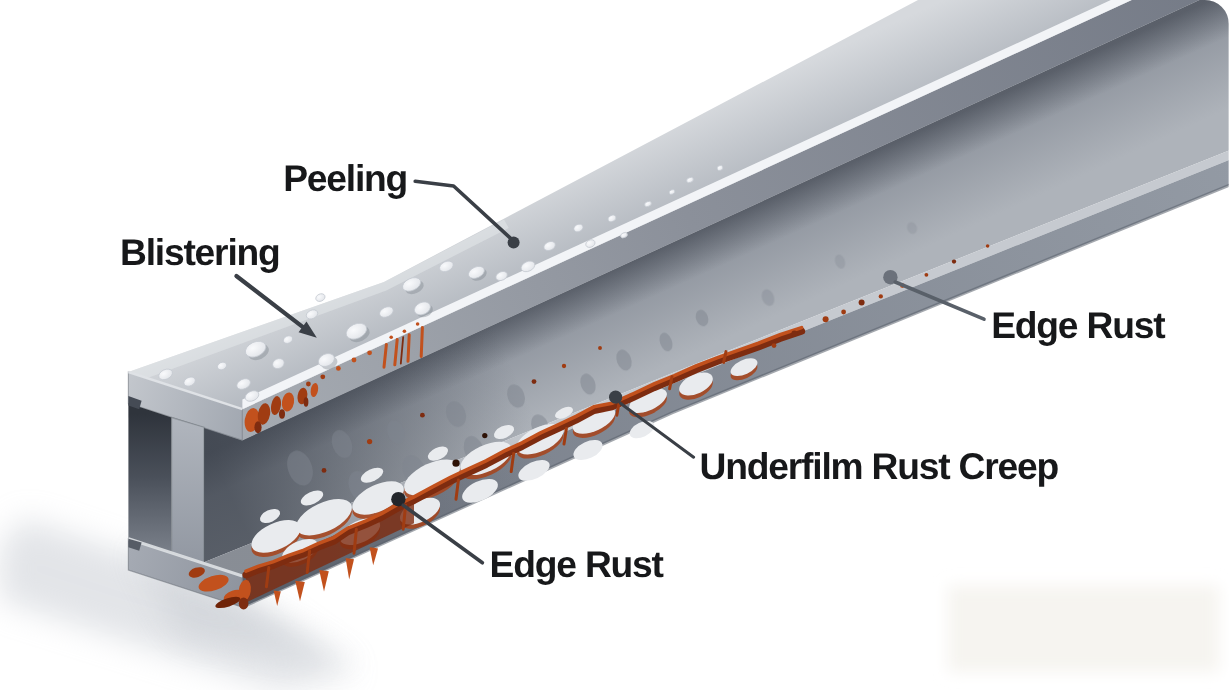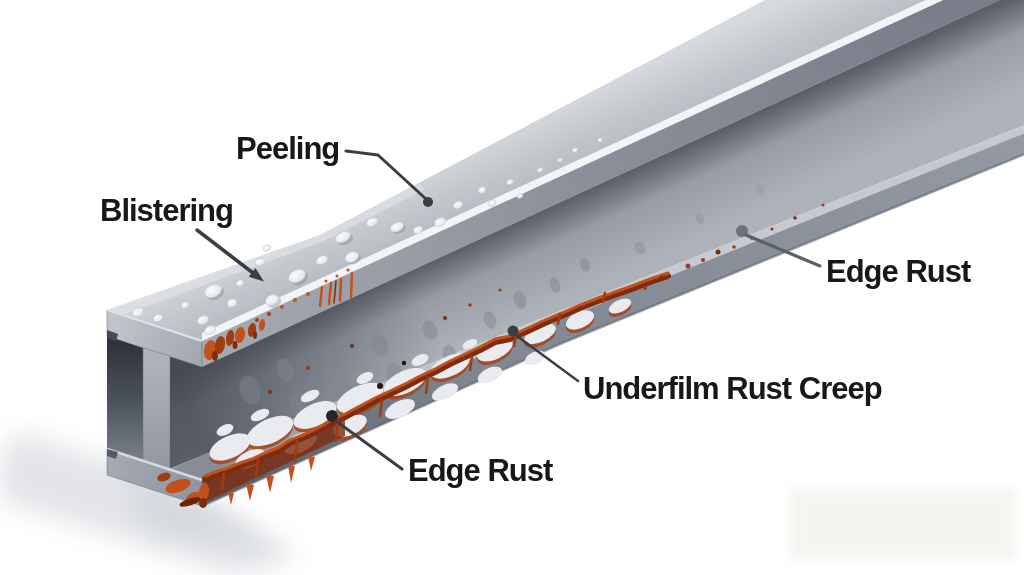--- a/index.html
+++ b/index.html
@@ -1,21 +1,21 @@
 <!DOCTYPE html>
 <html style="--c-bg: #ffffff; --c-label: #17181a; --c-leader: #3a3f46; --c-leader-soft: #596069; --c-steel-light: #d3d6db; --c-steel-mid: #9aa0aa; --c-steel-dark: #737985; --c-rust-bright: #c2511d; --c-rust-mid: #a03c12; --c-rust-dark: #7e2c10; --c-rust-deep: #6f2408;"><head>
 <meta charset="utf-8">
 <style>
   :root{
     --c-bg:#ffffff; --c-label:#17181a; --c-leader:#3a3f46; --c-leader-soft:#596069;
     --c-rust-bright:#c2511d; --c-rust-mid:#a03c12; --c-rust-dark:#7e2c10; --c-rust-deep:#6f2408;
     --c-steel-light:#d3d6db; --c-steel-mid:#9aa0aa; --c-steel-dark:#737985;
   }
   html,body{margin:0;padding:0;background:var(--c-bg);}
-  .stage{position:relative;width:1024px;height:575px;overflow:hidden;background:var(--c-bg);}
+  .stage{position:relative;width:1024px;height:575px;overflow:hidden;background:var(--c-bg);border-radius:20px;}
   svg{display:block;}
   .lbl{font-family:"Liberation Sans","DejaVu Sans",sans-serif;font-weight:700;font-size:31px;
        letter-spacing:-1px;fill:var(--c-label);}
   .leader{stroke:var(--c-leader);fill:none;stroke-linecap:round;stroke-linejoin:round;}
   .leader-soft{stroke:var(--c-leader-soft);fill:none;stroke-linecap:round;}
   .dot-dark{fill:var(--c-leader);}
   .dot-black{fill:#23262b;}
   .dot-gray{fill:#6b717b;}
   .rust-b{fill:var(--c-rust-bright);} .rust-m{fill:var(--c-rust-mid);}
   .rust-d{fill:var(--c-rust-dark);}  .rust-x{fill:var(--c-rust-deep);}

